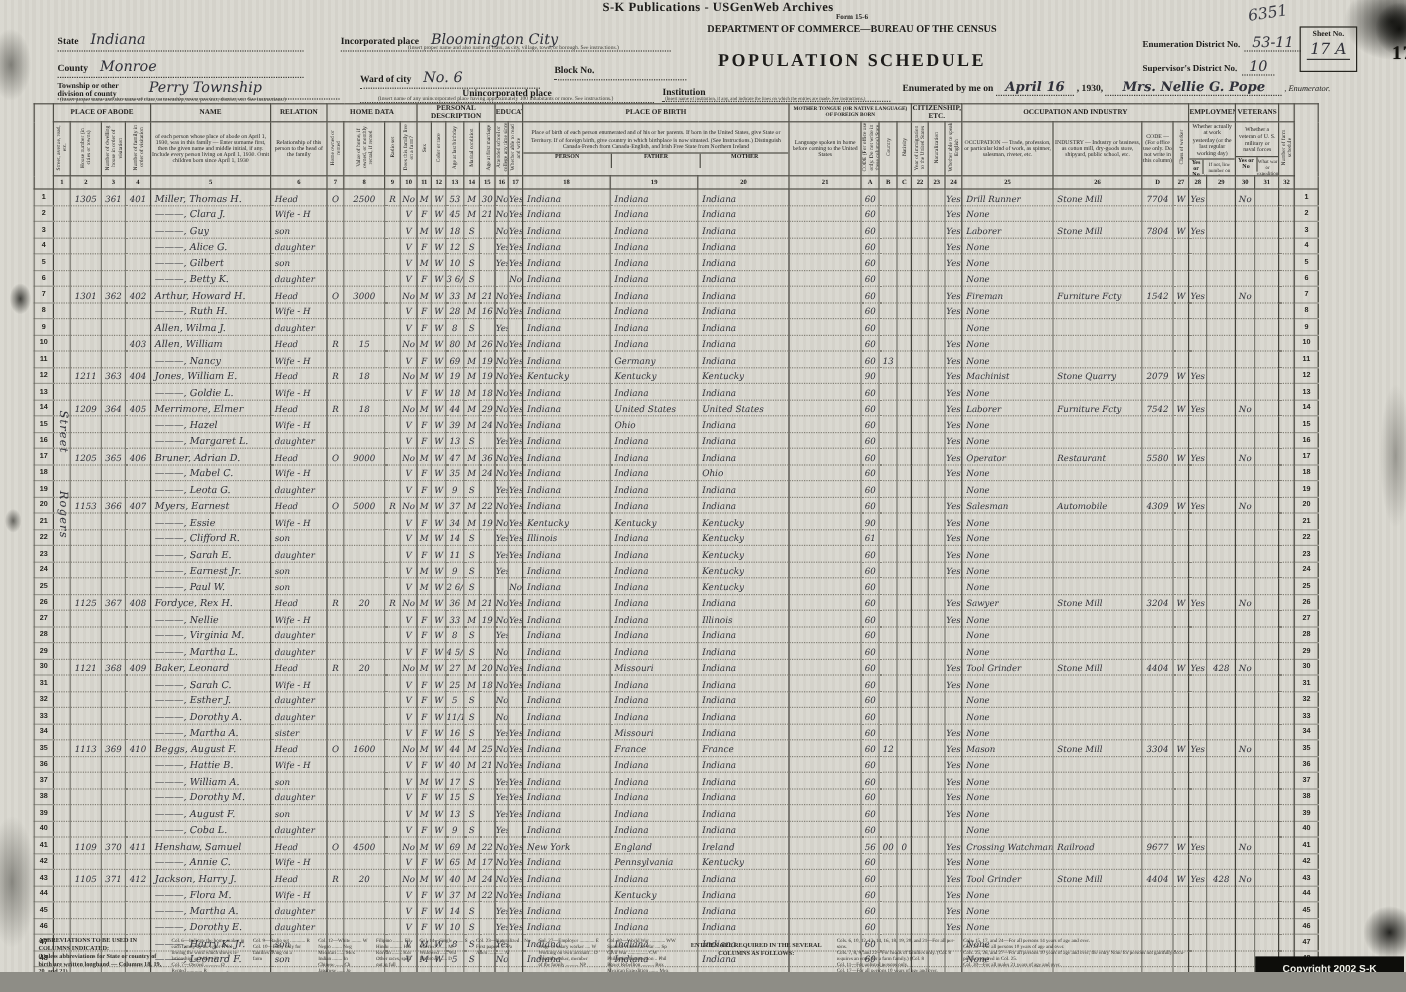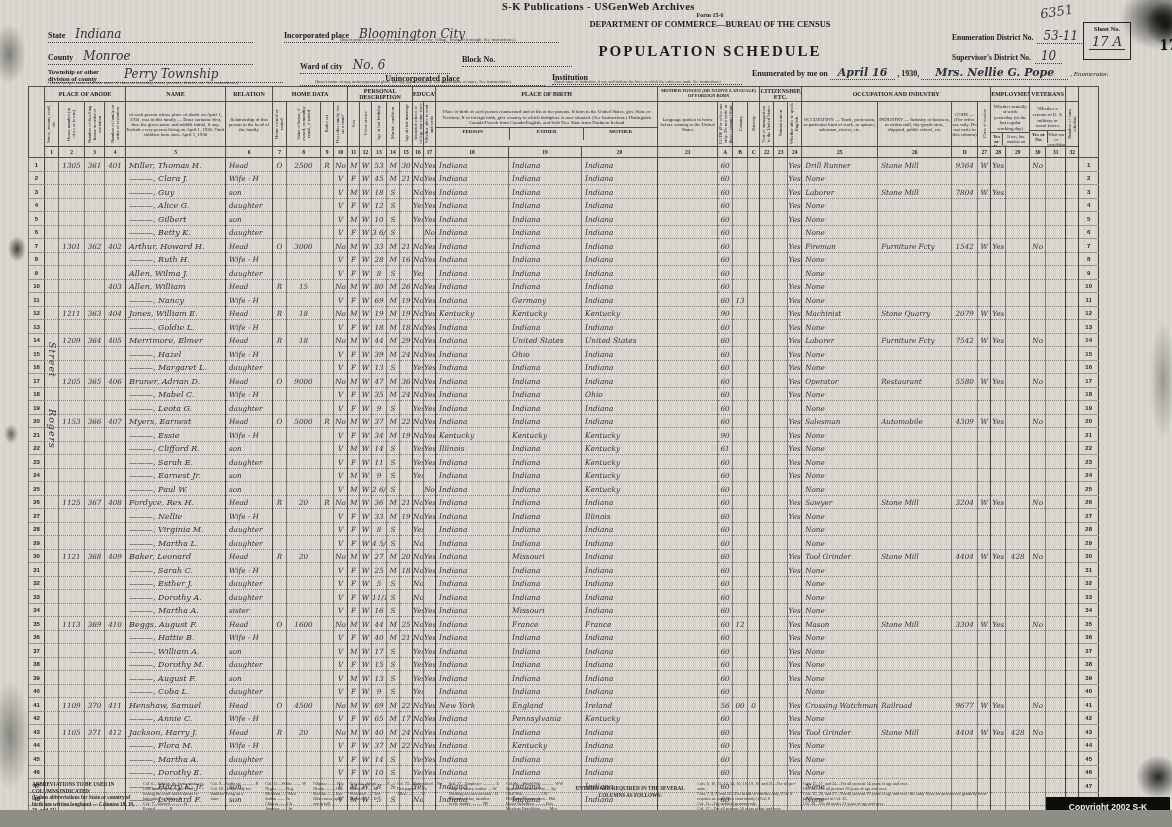--- a/index.html
+++ b/index.html
@@ -309,21 +309,21 @@
           <td class="hwl pob">Indiana</td>
           <td class="gs"></td>
           <td>60</td>
           <td></td>
           <td></td>
           <td class="gs"></td>
           <td></td>
           <td>Yes</td>
           <td class="gs hwl">Drill Runner</td>
           <td class="hwl">Stone Mill</td>
-          <td>9364</td>
+          <td>7704</td>
           <td>W</td>
           <td class="gs">Yes</td>
           <td></td>
           <td class="gs">No</td>
           <td></td>
           <td class="gs"></td>
           <td class="gs ln">1</td>
         </tr>
         <tr>
           <td class=" ln">2</td>

